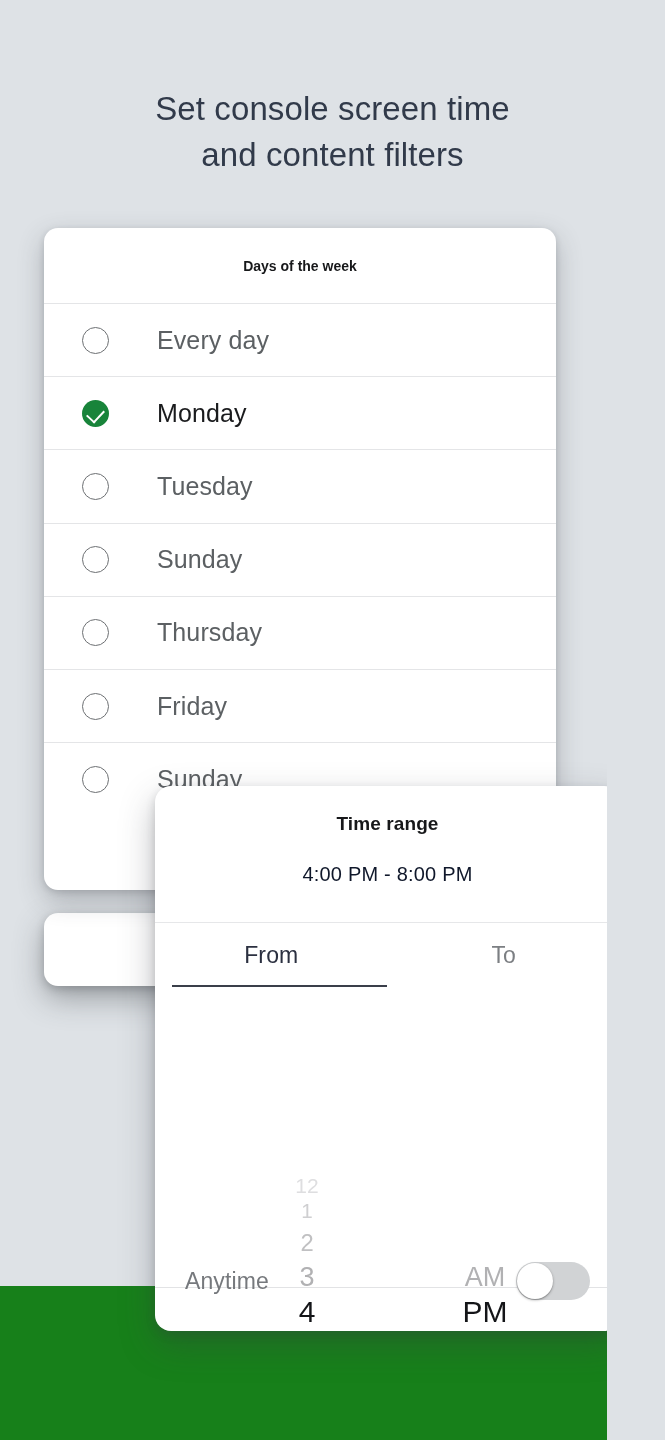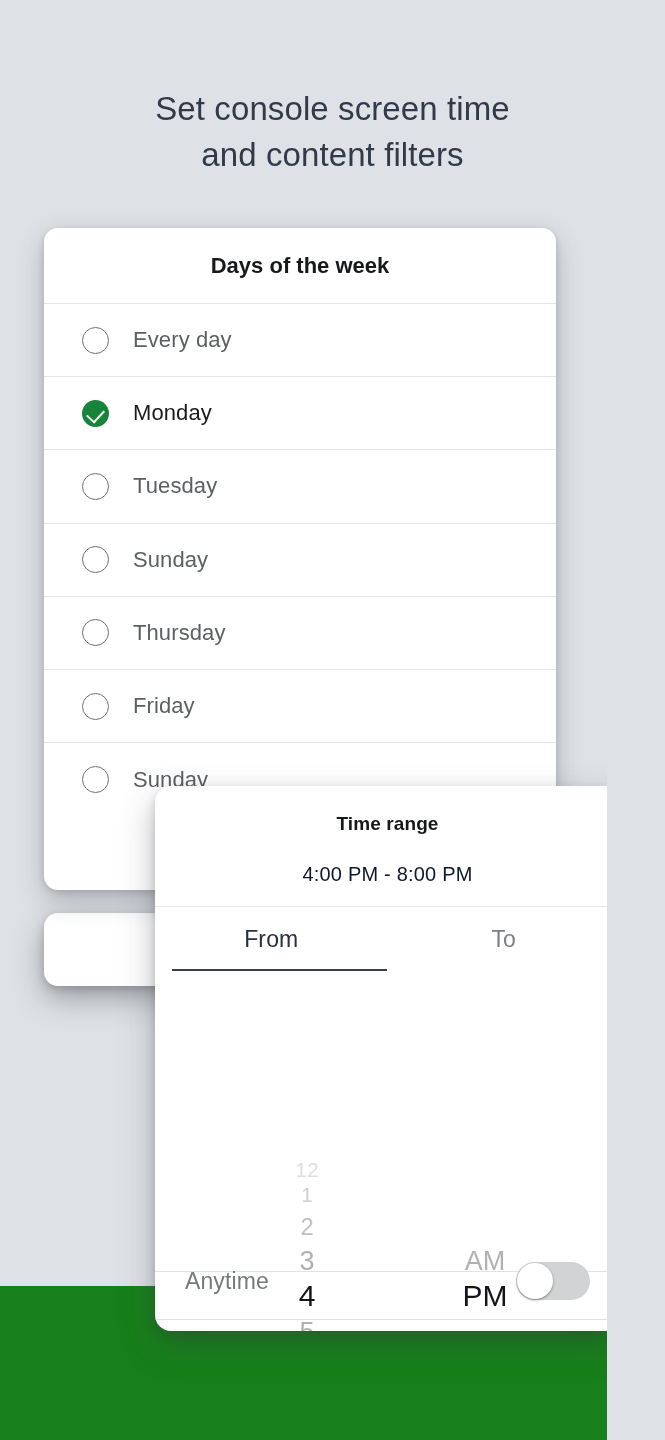--- a/index.html
+++ b/index.html
@@ -61,21 +61,21 @@
     border-radius: 14px;
     overflow: hidden;
     box-shadow: 0 10px 26px rgba(60,64,70,0.30), 0 2px 6px rgba(60,64,70,0.18);
   }
 
   #days-card-title {
     height: 76px;
     display: flex;
     align-items: center;
     justify-content: center;
-    font-size: 22px;
+    font-size: 14px;
     font-weight: 700;
     color: #17181a;
     border-bottom: 1px solid #e4e5e7;
   }
 
   .day-row {
     height: 73.2px;
     display: flex;
     align-items: center;
     padding-left: 38px;
@@ -103,22 +103,22 @@
     left: 7.6px;
     top: 6px;
     width: 9px;
     height: 14px;
     border: solid #ffffff;
     border-width: 0 2.6px 2.6px 0;
     transform: rotate(43deg);
   }
 
   .day-label {
-    margin-left: 24px;
-    font-size: 22px;
+    margin-left: 48px;
+    font-size: 25px;
     color: #5c6063;
     letter-spacing: 0.1px;
     white-space: nowrap;
   }
   .day-row.selected .day-label { color: #1a1b1d; }
 
   
   #second-card {
     position: absolute;
     left: 44px;
@@ -138,21 +138,21 @@
     width: 465px;
     height: 545px;
     background: #ffffff;
     border-radius: 16px;
     overflow: hidden;
     box-shadow: 0 14px 34px rgba(55,60,66,0.34), 0 4px 10px rgba(55,60,66,0.20);
   }
 
   #dialog-header {
     padding-top: 27px;
-    padding-bottom: 20px;
+    padding-bottom: 36px;
     text-align: center;
     border-bottom: 1px solid #e6e7e9;
   }
   #dialog-title {
     font-size: 19px;
     font-weight: 700;
     color: #17181a;
     letter-spacing: 0.1px;
   }
   #dialog-subtitle {

